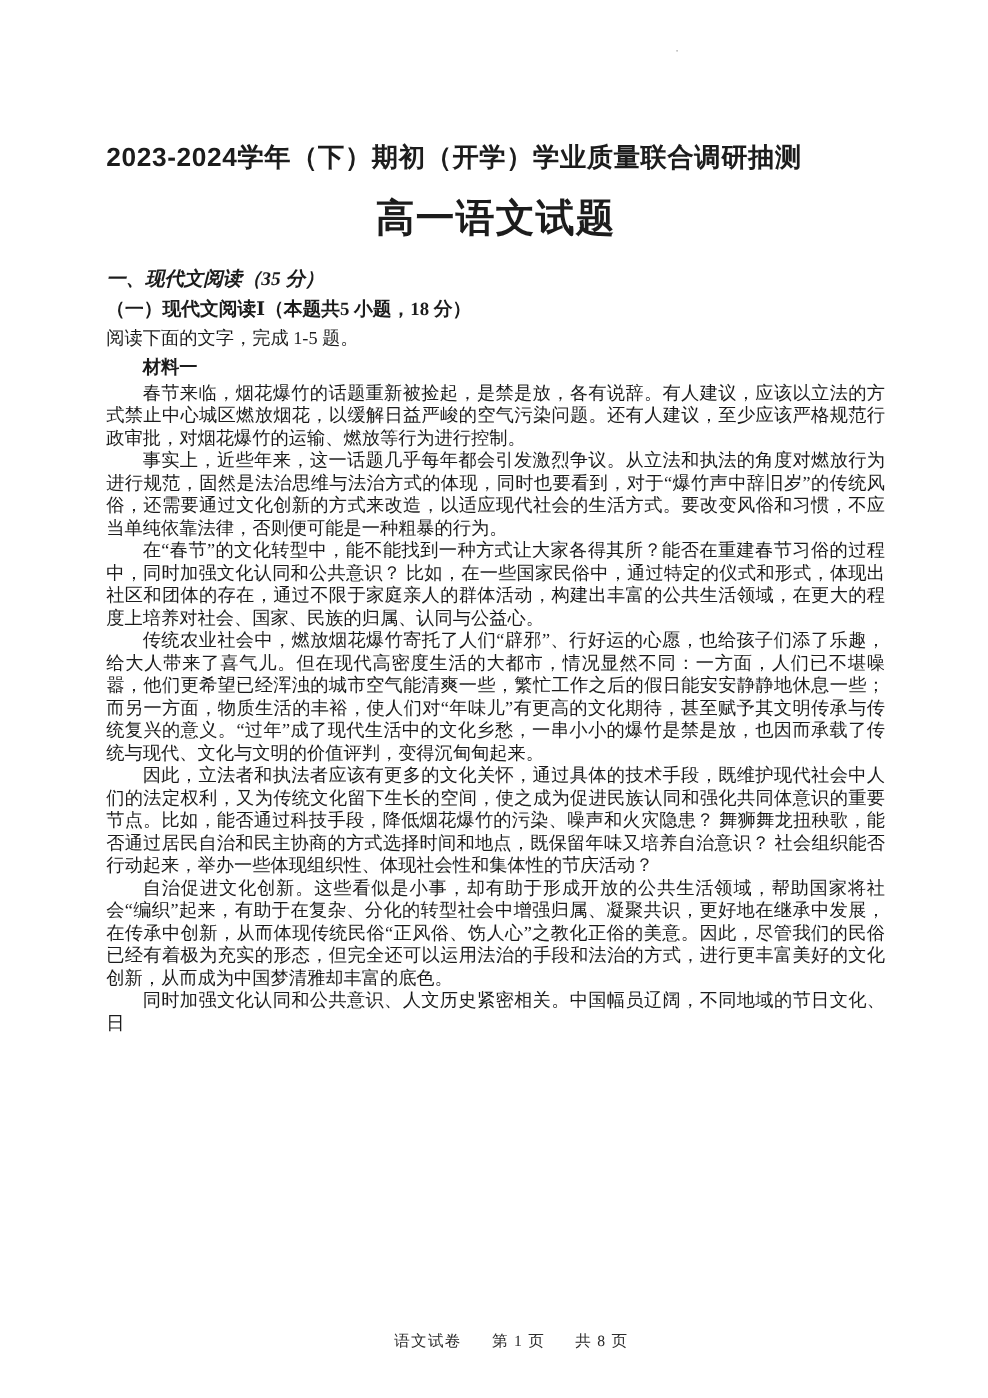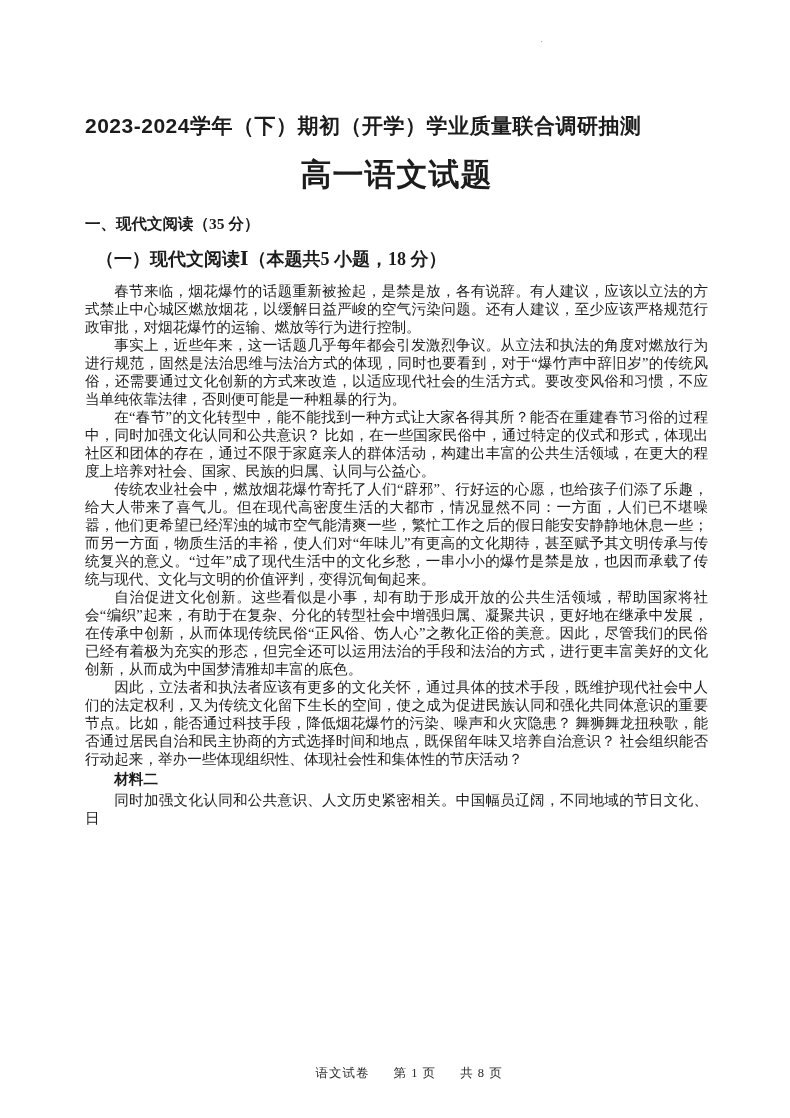--- a/index.html
+++ b/index.html
@@ -45,26 +45,27 @@
     text-align: center;
     font-weight: bold;
     font-size: 16.5px;
     margin: 0 0 44px 0;
   }
   .section-heading {
     font-weight: bold;
     font-size: 15.5px;
     line-height: 24px;
     margin: 0;
+    font-style: italic;
   }
   .sub-heading {
     font-weight: bold;
-    font-size: 18px;
+    font-size: 15px;
     line-height: 24px;
-    margin: 11px;
+    margin: 0;
   }
   .instruction {
     font-size: 14.6px;
     line-height: 23px;
     margin: 0;
   }
   .material-label {
     font-weight: bold;
     font-size: 14.6px;
     line-height: 23px;
@@ -103,29 +104,30 @@
 
 <div class="page">
 
   <span class="stray-mark">·</span>
 
   <h1 class="exam-title">2023-2024学年（下）期初（开学）学业质量联合调研抽测</h1>
   <h2 class="paper-title">高一语文试题</h2>
 
   <p class="section-heading">一、现代文阅读（35 分）</p>
   <p class="sub-heading">（一）现代文阅读Ⅰ（本题共5 小题，18 分）</p>
+  <p class="instruction">阅读下面的文字，完成 1-5 题。</p>
 
+  <p class="material-label">材料一</p>
   <p class="body-para">春节来临，烟花爆竹的话题重新被捡起，是禁是放，各有说辞。有人建议，应该以立法的方式禁止中心城区燃放烟花，以缓解日益严峻的空气污染问题。还有人建议，至少应该严格规范行政审批，对烟花爆竹的运输、燃放等行为进行控制。</p>
   <p class="body-para">事实上，近些年来，这一话题几乎每年都会引发激烈争议。从立法和执法的角度对燃放行为进行规范，固然是法治思维与法治方式的体现，同时也要看到，对于“爆竹声中辞旧岁”的传统风俗，还需要通过文化创新的方式来改造，以适应现代社会的生活方式。要改变风俗和习惯，不应当单纯依靠法律，否则便可能是一种粗暴的行为。</p>
   <p class="body-para">在“春节”的文化转型中，能不能找到一种方式让大家各得其所？能否在重建春节习俗的过程中，同时加强文化认同和公共意识？ 比如，在一些国家民俗中，通过特定的仪式和形式，体现出社区和团体的存在，通过不限于家庭亲人的群体活动，构建出丰富的公共生活领域，在更大的程度上培养对社会、国家、民族的归属、认同与公益心。</p>
   <p class="body-para">传统农业社会中，燃放烟花爆竹寄托了人们“辟邪”、行好运的心愿，也给孩子们添了乐趣，给大人带来了喜气儿。但在现代高密度生活的大都市，情况显然不同：一方面，人们已不堪噪嚣，他们更希望已经浑浊的城市空气能清爽一些，繁忙工作之后的假日能安安静静地休息一些；而另一方面，物质生活的丰裕，使人们对“年味儿”有更高的文化期待，甚至赋予其文明传承与传统复兴的意义。“过年”成了现代生活中的文化乡愁，一串小小的爆竹是禁是放，也因而承载了传统与现代、文化与文明的价值评判，变得沉甸甸起来。</p>
+  <p class="body-para">因此，立法者和执法者应该有更多的文化关怀，通过具体的技术手段，既维护现代社会中人们的法定权利，又为传统文化留下生长的空间，使之成为促进民族认同和强化共同体意识的重要节点。比如，能否通过科技手段，降低烟花爆竹的污染、噪声和火灾隐患？ 舞狮舞龙扭秧歌，能否通过居民自治和民主协商的方式选择时间和地点，既保留年味又培养自治意识？ 社会组织能否行动起来，举办一些体现组织性、体现社会性和集体性的节庆活动？</p>
   <p class="body-para">自治促进文化创新。这些看似是小事，却有助于形成开放的公共生活领域，帮助国家将社会“编织”起来，有助于在复杂、分化的转型社会中增强归属、凝聚共识，更好地在继承中发展，在传承中创新，从而体现传统民俗“正风俗、饬人心”之教化正俗的美意。因此，尽管我们的民俗已经有着极为充实的形态，但完全还可以运用法治的手段和法治的方式，进行更丰富美好的文化创新，从而成为中国梦清雅却丰富的底色。</p>
-  <p class="body-para">因此，立法者和执法者应该有更多的文化关怀，通过具体的技术手段，既维护现代社会中人们的法定权利，又为传统文化留下生长的空间，使之成为促进民族认同和强化共同体意识的重要节点。比如，能否通过科技手段，降低烟花爆竹的污染、噪声和火灾隐患？ 舞狮舞龙扭秧歌，能否通过居民自治和民主协商的方式选择时间和地点，既保留年味又培养自治意识？ 社会组织能否行动起来，举办一些体现组织性、体现社会性和集体性的节庆活动？</p>
 
-  <p class="material-label">材料二</p>
   <p class="body-para">同时加强文化认同和公共意识、人文历史紧密相关。中国幅员辽阔，不同地域的节日文化、日</p>
 
   <div class="footer">
     <span class="seg">语文试卷</span>
     <span class="seg">第 1 页</span>
     <span class="seg">共 8 页</span>
   </div>
 
 </div>
 

